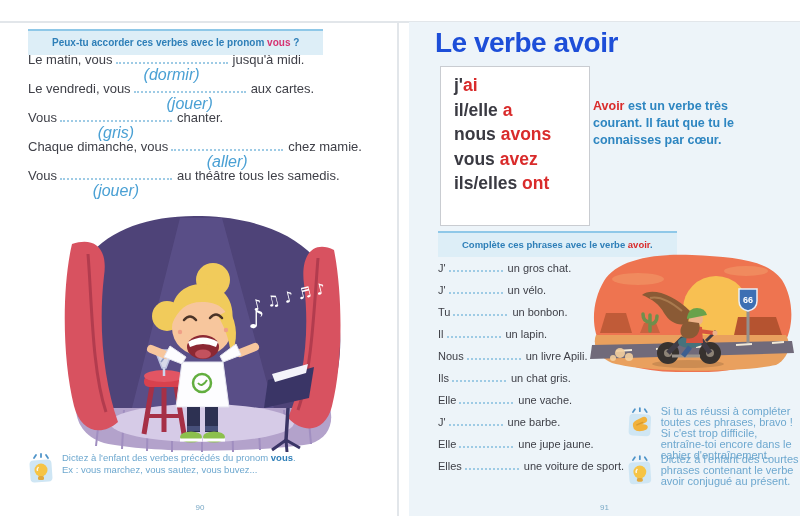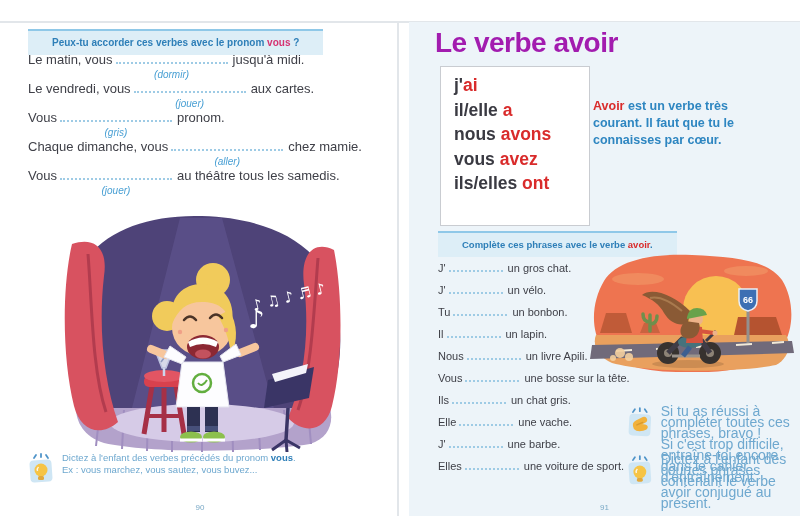--- a/index.html
+++ b/index.html
@@ -19,41 +19,41 @@
   .ex { color:#3f4048; }
   .ex-left-wrap { position:absolute; left:28px; top:52px; width:365px; }
   .ex-left { font-size:13px; line-height:16px; margin-bottom:13px; }
   .ex-right-wrap { position:absolute; left:438px; top:260px; width:352px; }
   .ex-right { font-size:11px; line-height:16px; margin-bottom:6px; }
   .blankwrap { display:inline-block; position:relative; margin:0 5px 0 3px; }
   .blank { display:inline-block; height:12px; border-bottom:2px dotted #9ecbe5; }
   .blank-l { width:112px; }
   .blank-r { width:54px; }
   .hint { position:absolute; left:0; top:15px; width:100%; text-align:center;
-          font-size:10px; font-style:italic; color:#4aa0d4; white-space:nowrap; }
-
-  .title { position:absolute; left:435px; top:27px; font-size:28px; font-weight:bold; color:#a21caf; letter-spacing:-0.5px; }
+          font-size:16px; font-style:italic; color:#4aa0d4; white-space:nowrap; }
+
+  .title { position:absolute; left:435px; top:27px; font-size:28px; font-weight:bold; color:#1d4ed8; letter-spacing:-0.5px; }
 
   .conj-box { position:absolute; left:440px; top:66px; width:150px; height:160px; background:#fff;
               border:1.5px solid #c9ccd1; padding:6px 0 0 13px; }
   .conj-row { font-size:17.5px; line-height:24.5px; font-weight:600; }
   .conj-pron { color:#3a3a42; }
   .conj-verb { color:#d92b2b; font-weight:700; }
 
   .avoir-note { position:absolute; left:593px; top:98px; width:172px; font-size:12.5px; line-height:17px;
                 font-weight:600; color:#2e86c1; }
   .avoir-note .hl-red { color:#d92b2b; font-weight:700; }
 
   .note { position:absolute; display:flex; align-items:flex-start; }
   .note-text { font-size:9.5px; line-height:11.5px; color:#6ea8cf; margin-left:8px; }
   .note-text b { color:#2e7fb8; }
   .note-left { left:28px; top:452px; width:345px; }
   .note-r1 { left:627px; top:406px; width:172px; }
   .note-r2 { left:627px; top:454px; width:172px; }
-  .note-r1 .note-text, .note-r2 .note-text { font-size:14px; line-height:11px; width:140px; }
+  .note-r1 .note-text, .note-r2 .note-text { font-size:11px; line-height:11px; width:140px; }
 
   .pagenum { position:absolute; top:503px; font-size:8px; color:#7aa9c6; text-align:center; }
   .pagenum-left { left:0; width:400px; }
   .pagenum-right { left:409px; width:391px; }
 
   .illu-stage { position:absolute; left:52px; top:210px; }
   .illu-moto { position:absolute; left:586px; top:251px; }
 </style>
 </head>
 <body>
@@ -61,21 +61,21 @@
 <div class="spread">
   <div class="topline"></div>
   <div class="right-bg"></div>
   <div class="spine"></div>
 
   <div class="banner banner-left"><span>Peux-tu accorder ces verbes avec le pronom </span><span class="hl-magenta">vous</span><span> ?</span></div>
 
   <div class="ex-left-wrap">
     <div class="ex ex-left"><span>Le matin, vous</span><span class="blankwrap"><span class="blank blank-l"></span><span class="hint">(dormir)</span></span><span>jusqu'à midi.</span></div>
     <div class="ex ex-left"><span>Le vendredi, vous</span><span class="blankwrap"><span class="blank blank-l"></span><span class="hint">(jouer)</span></span><span>aux cartes.</span></div>
-    <div class="ex ex-left"><span>Vous</span><span class="blankwrap"><span class="blank blank-l"></span><span class="hint">(gris)</span></span><span>pronom.</span></div>
+    <div class="ex ex-left"><span>Vous</span><span class="blankwrap"><span class="blank blank-l"></span><span class="hint">(gris)</span></span><span>chanter.</span></div>
     <div class="ex ex-left"><span>Chaque dimanche, vous</span><span class="blankwrap"><span class="blank blank-l"></span><span class="hint">(aller)</span></span><span>chez mamie.</span></div>
     <div class="ex ex-left"><span>Vous</span><span class="blankwrap"><span class="blank blank-l"></span><span class="hint">(jouer)</span></span><span>au théâtre tous les samedis.</span></div>
   </div>
 
   <svg class="illu-stage" width="300" height="246" viewBox="0 0 300 246" aria-hidden="true">
     <path d="M150 6 C85 4 34 28 20 78 C8 122 12 186 54 218 C98 246 206 246 250 220 C290 196 294 132 283 84 C269 34 218 8 150 6 Z" fill="#4e4378"></path>
     <path d="M128 8 L78 206 L224 206 L170 8 Z" fill="#5b5088" opacity="0.9"></path>
     <path d="M24 198 L278 198 C282 214 276 228 258 234 C200 243 96 243 52 233 C32 227 24 212 24 198 Z" fill="#b3a2cb"></path>
     <g stroke="#a08ec0" stroke-width="2">
       <line x1="48" y1="200" x2="44" y2="236"></line>
@@ -163,24 +163,24 @@
   <div class="avoir-note"><span class="hl-red">Avoir</span><span> est un verbe très courant. Il faut que tu le connaisses par cœur.</span></div>
 
   <div class="banner banner-right"><span>Complète ces phrases avec le verbe </span><span class="hl-red">avoir</span><span>.</span></div>
 
   <div class="ex-right-wrap">
     <div class="ex ex-right"><span>J'</span><span class="blankwrap"><span class="blank blank-r"></span></span><span>un gros chat.</span></div>
     <div class="ex ex-right"><span>J'</span><span class="blankwrap"><span class="blank blank-r"></span></span><span>un vélo.</span></div>
     <div class="ex ex-right"><span>Tu</span><span class="blankwrap"><span class="blank blank-r"></span></span><span>un bonbon.</span></div>
     <div class="ex ex-right"><span>Il</span><span class="blankwrap"><span class="blank blank-r"></span></span><span>un lapin.</span></div>
     <div class="ex ex-right"><span>Nous</span><span class="blankwrap"><span class="blank blank-r"></span></span><span>un livre Apili.</span></div>
-    <div class="ex ex-right"><span>Vous</span><span class="blankwrap"><span class="blank blank-r"></span></span><span>une bosse sur la tête.</span></div>
     <div class="ex ex-right"><span>Ils</span><span class="blankwrap"><span class="blank blank-r"></span></span><span>un chat gris.</span></div>
     <div class="ex ex-right"><span>Elle</span><span class="blankwrap"><span class="blank blank-r"></span></span><span>une vache.</span></div>
     <div class="ex ex-right"><span>J'</span><span class="blankwrap"><span class="blank blank-r"></span></span><span>une barbe.</span></div>
+    <div class="ex ex-right"><span>Elle</span><span class="blankwrap"><span class="blank blank-r"></span></span><span>une jupe jaune.</span></div>
     <div class="ex ex-right"><span>Elles</span><span class="blankwrap"><span class="blank blank-r"></span></span><span>une voiture de sport.</span></div>
   </div>
 
   <svg class="illu-moto" width="212" height="122" viewBox="0 0 212 122" aria-hidden="true">
     <path d="M106 4 C64 2 30 10 18 30 C6 50 4 78 16 96 C30 116 64 122 106 121 C148 122 182 114 196 96 C209 78 208 48 196 29 C182 9 148 6 106 4 Z" fill="#ee7450"></path>
     <ellipse cx="52" cy="28" rx="26" ry="6" fill="#f08a5e"></ellipse>
     <ellipse cx="160" cy="20" rx="22" ry="5" fill="#f08a5e"></ellipse>
     <circle cx="130" cy="58" r="33" fill="#f8c052"></circle>
     <path d="M14 82 L20 62 L40 62 L46 82 Z" fill="#c05b38"></path>
     <path d="M54 82 L58 72 L70 72 L74 82 Z" fill="#c96340"></path>

